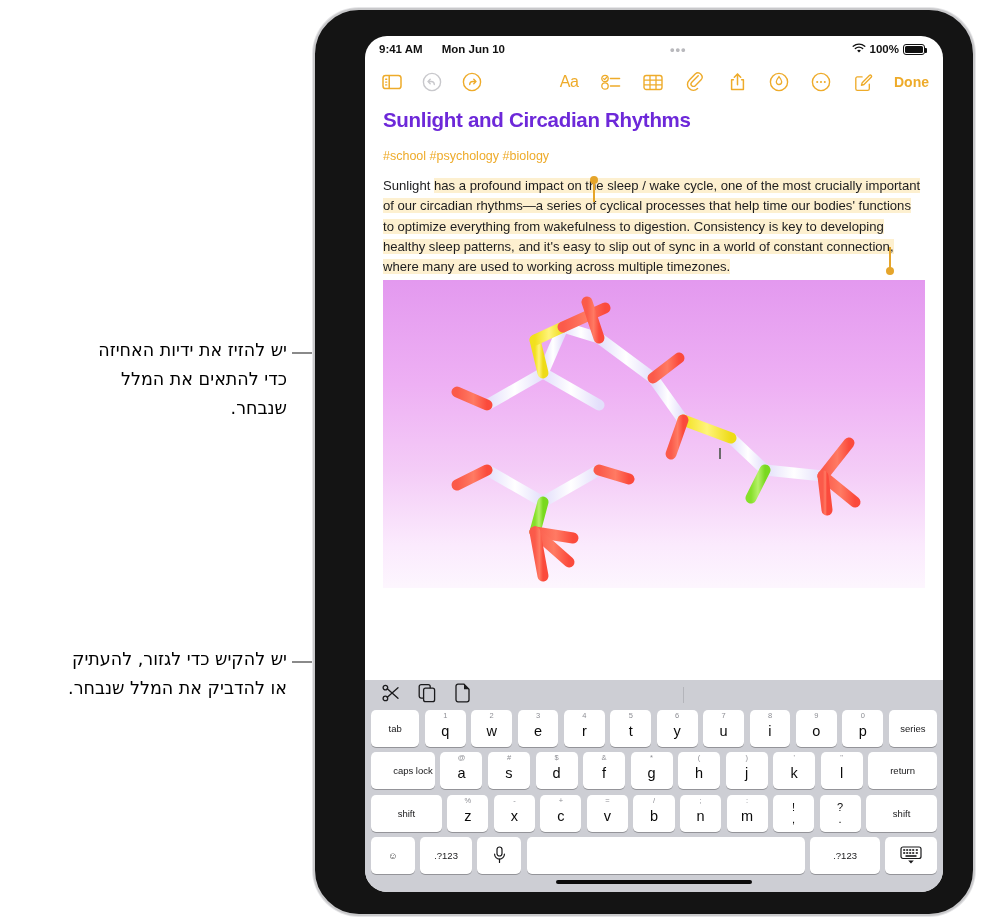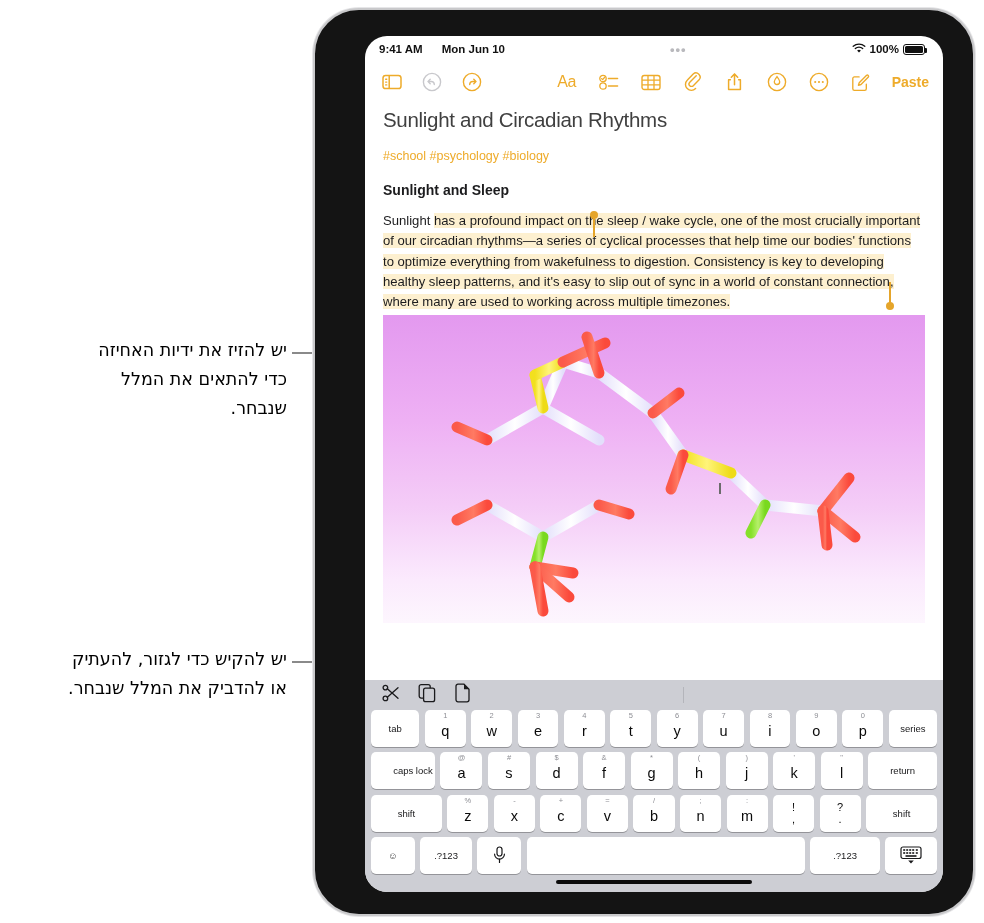--- a/index.html
+++ b/index.html
@@ -65,21 +65,21 @@
   }
   .tb-icon.disabled { color: #c8c8cc; }
   #toolbar-left { display: flex; gap: 14px; align-items: center; }
   #toolbar-spacer { flex: 1; }
   #toolbar-right { display: flex; gap: 16px; align-items: center; }
   #done-button { font-size: 14px; font-weight: bold; color: #eeab2a; cursor: pointer; margin-left: 2px; }
 
   
   #note-body { position: relative; padding: 0 18px; }
   #note-title {
-    font-size: 20.5px; font-weight: normal; color: #404040;
+    font-size: 20.5px; font-weight: bold; color: #6d28d9;
     letter-spacing: -0.3px; margin-top: 6px;
   }
   #note-tags { font-size: 12.5px; color: #eeab2a; margin-top: 17px; }
   #note-heading { font-size: 14px; font-weight: bold; color: #1c1c1e; margin-top: 19px; }
   #note-paragraph {
     font-size: 13.1px; line-height: 20.3px; color: #1c1c1e;
     margin-top: 13px; position: relative;
   }
   #note-paragraph .sel {
     background: #fdf0d0;
@@ -279,28 +279,27 @@
               <circle cx="10" cy="10" r="1.05" fill="#eeab2a"></circle>
               <circle cx="13.8" cy="10" r="1.05" fill="#eeab2a"></circle>
             </svg>
         </span>
         <span class="tb-icon">
           <svg width="19" height="19" viewBox="0 0 19 19">
               <path d="M15.6 2.3 8.2 9.7l-.8 2.6 2.6-.8 7.4-7.4a1.3 1.3 0 0 0-1.8-1.8z" stroke="#eeab2a" stroke-width="1.35" fill="none" stroke-linejoin="round"></path>
               <path d="M15.3 11.2v4.6a1.6 1.6 0 0 1-1.6 1.6H3.4a1.6 1.6 0 0 1-1.6-1.6V5.5A1.6 1.6 0 0 1 3.4 3.9h4.7" stroke="#eeab2a" stroke-width="1.35" fill="none" stroke-linecap="round"></path>
             </svg>
         </span>
-        <span id="done-button">Paste</span>
+        <span id="done-button">Done</span>
       </div>
     </div>
 
     <div id="note-body">
       <div id="note-title">Sunlight and Circadian Rhythms</div>
       <div id="note-tags">#school #psychology #biology</div>
-      <div id="note-heading">Sunlight and Sleep</div>
 
       <div id="note-paragraph">
         <span>Sunlight </span><span class="sel">has a profound impact on the sleep / wake cycle, one of the most crucially important of our circadian rhythms—a series of cyclical processes that help time our bodies' functions to optimize everything from wakefulness to digestion. Consistency is key to developing healthy sleep patterns, and it's easy to slip out of sync in a world of constant connection, where many are used to working across multiple timezones.</span>
 
         
         <span class="sel-handle" id="sel-handle-start">
           <span class="knob"></span>
             <span class="bar"></span>
         </span>
         <span class="sel-handle" id="sel-handle-end">

